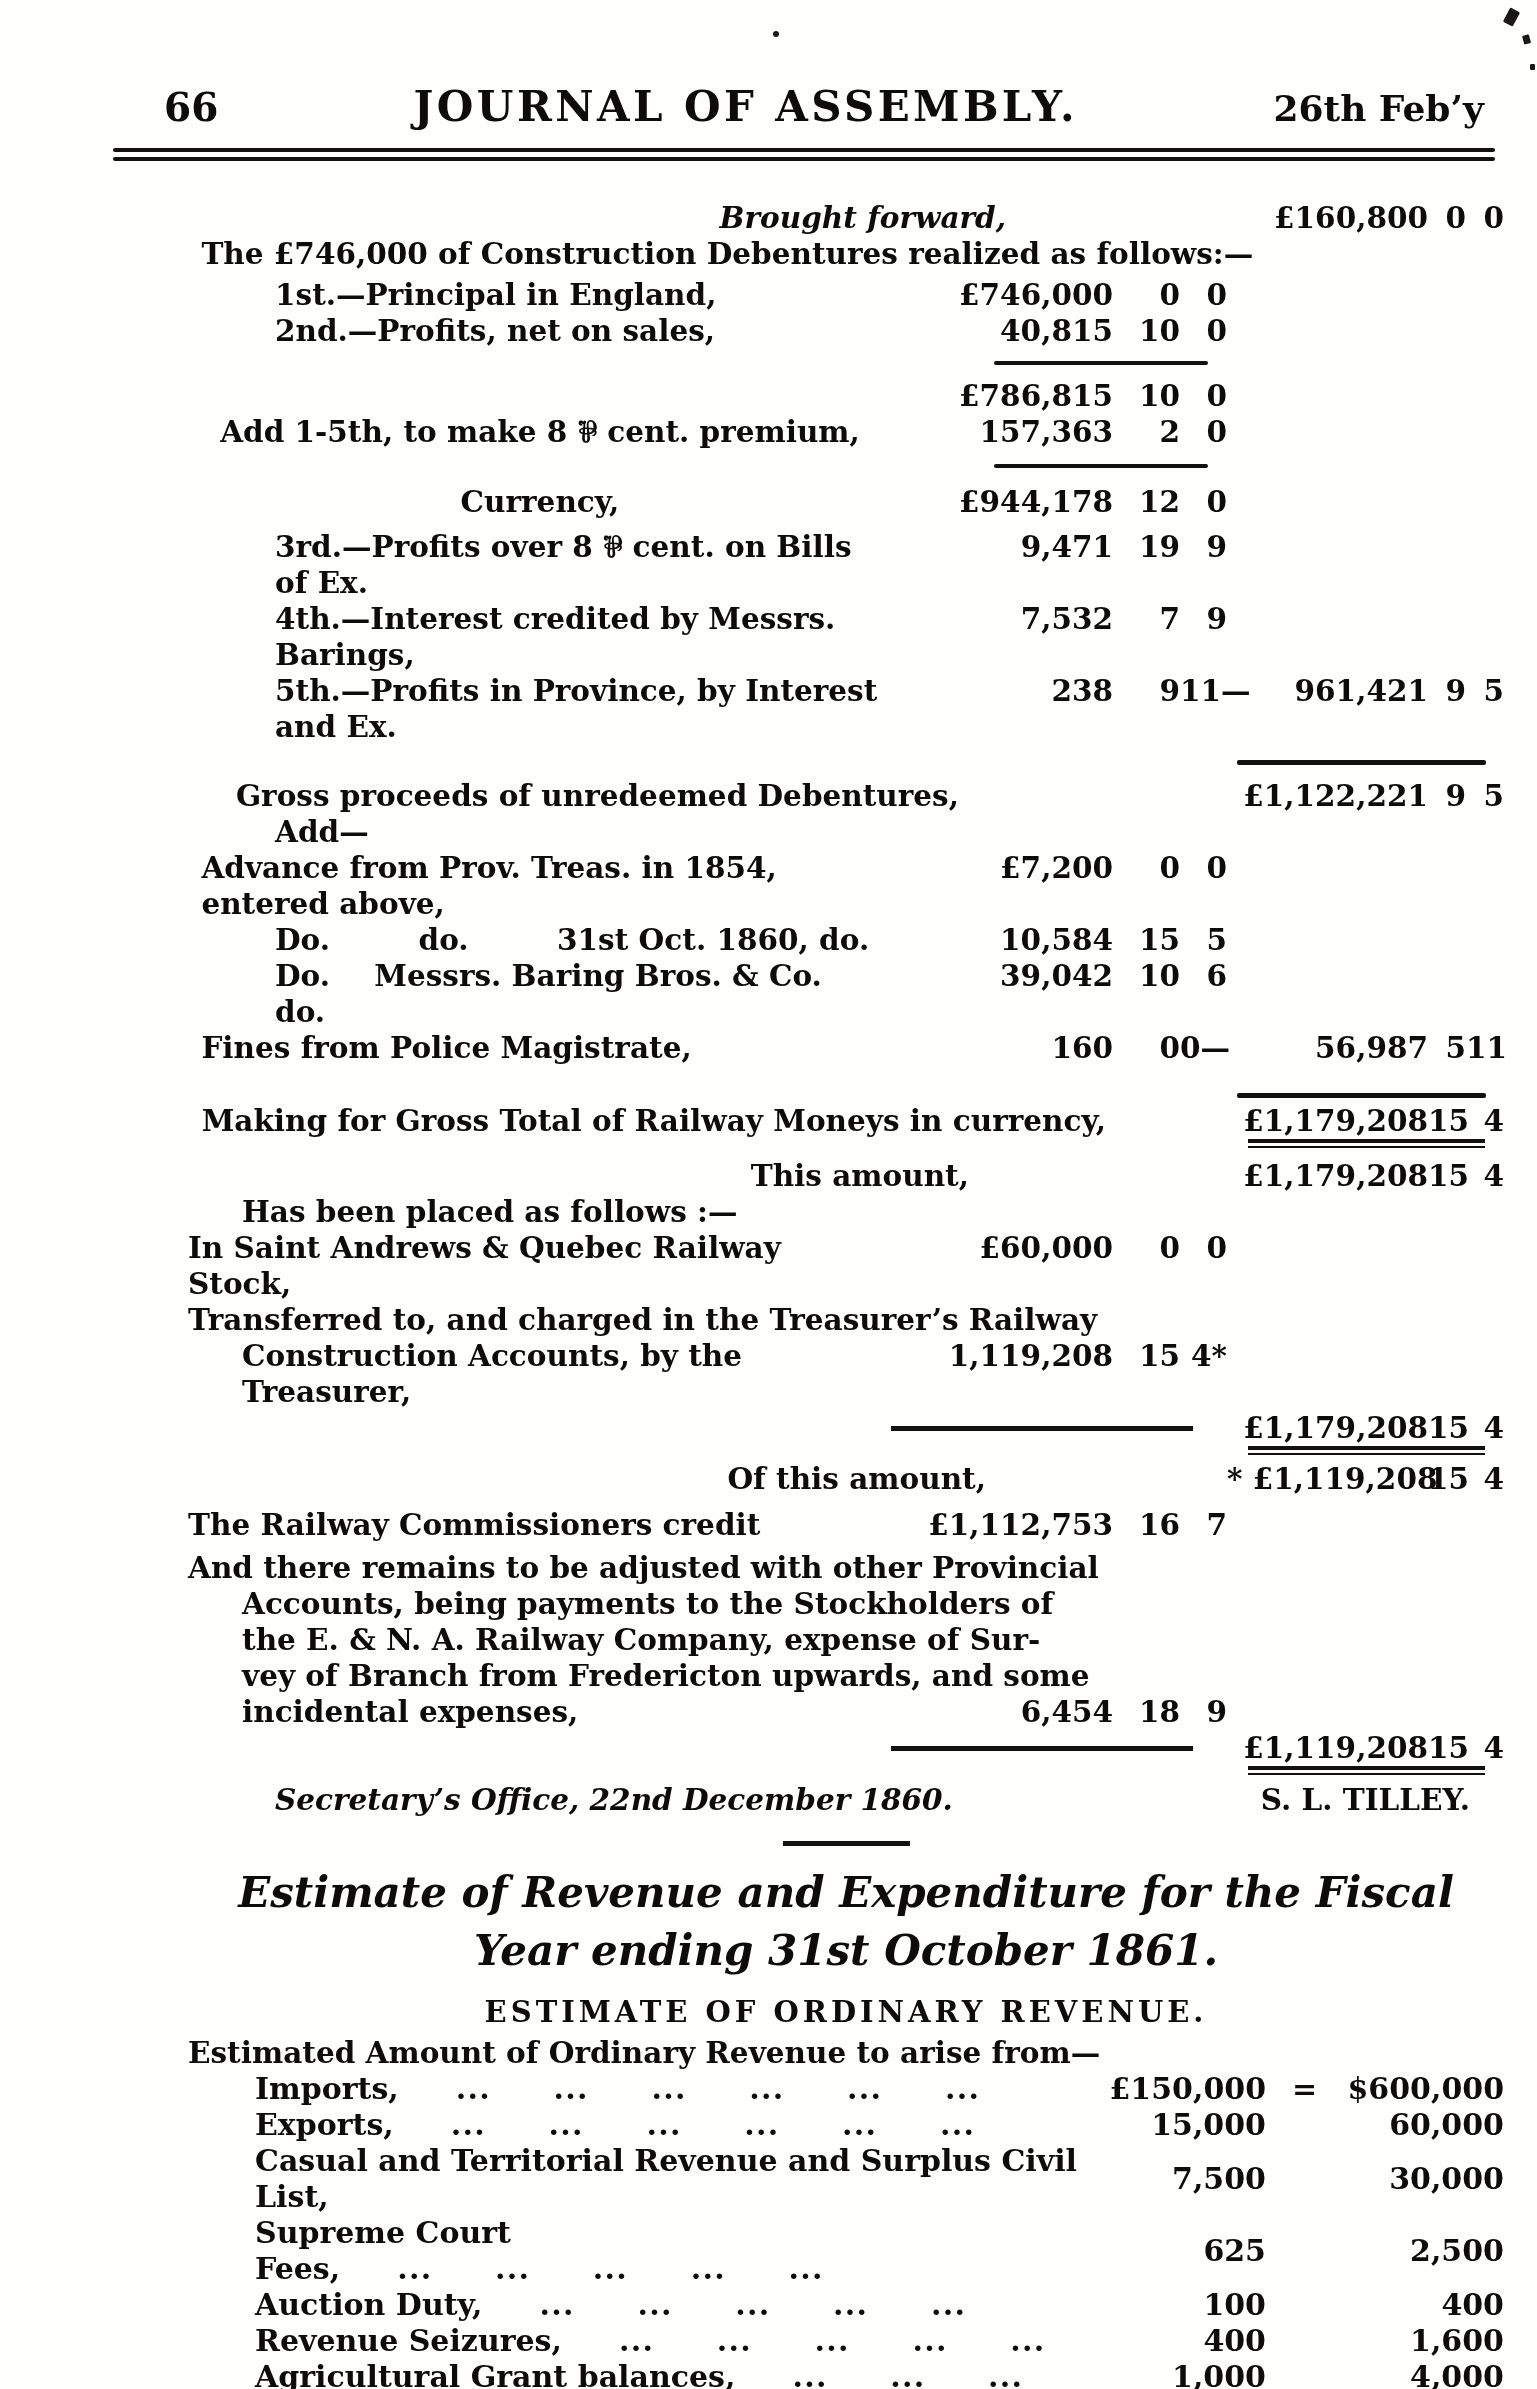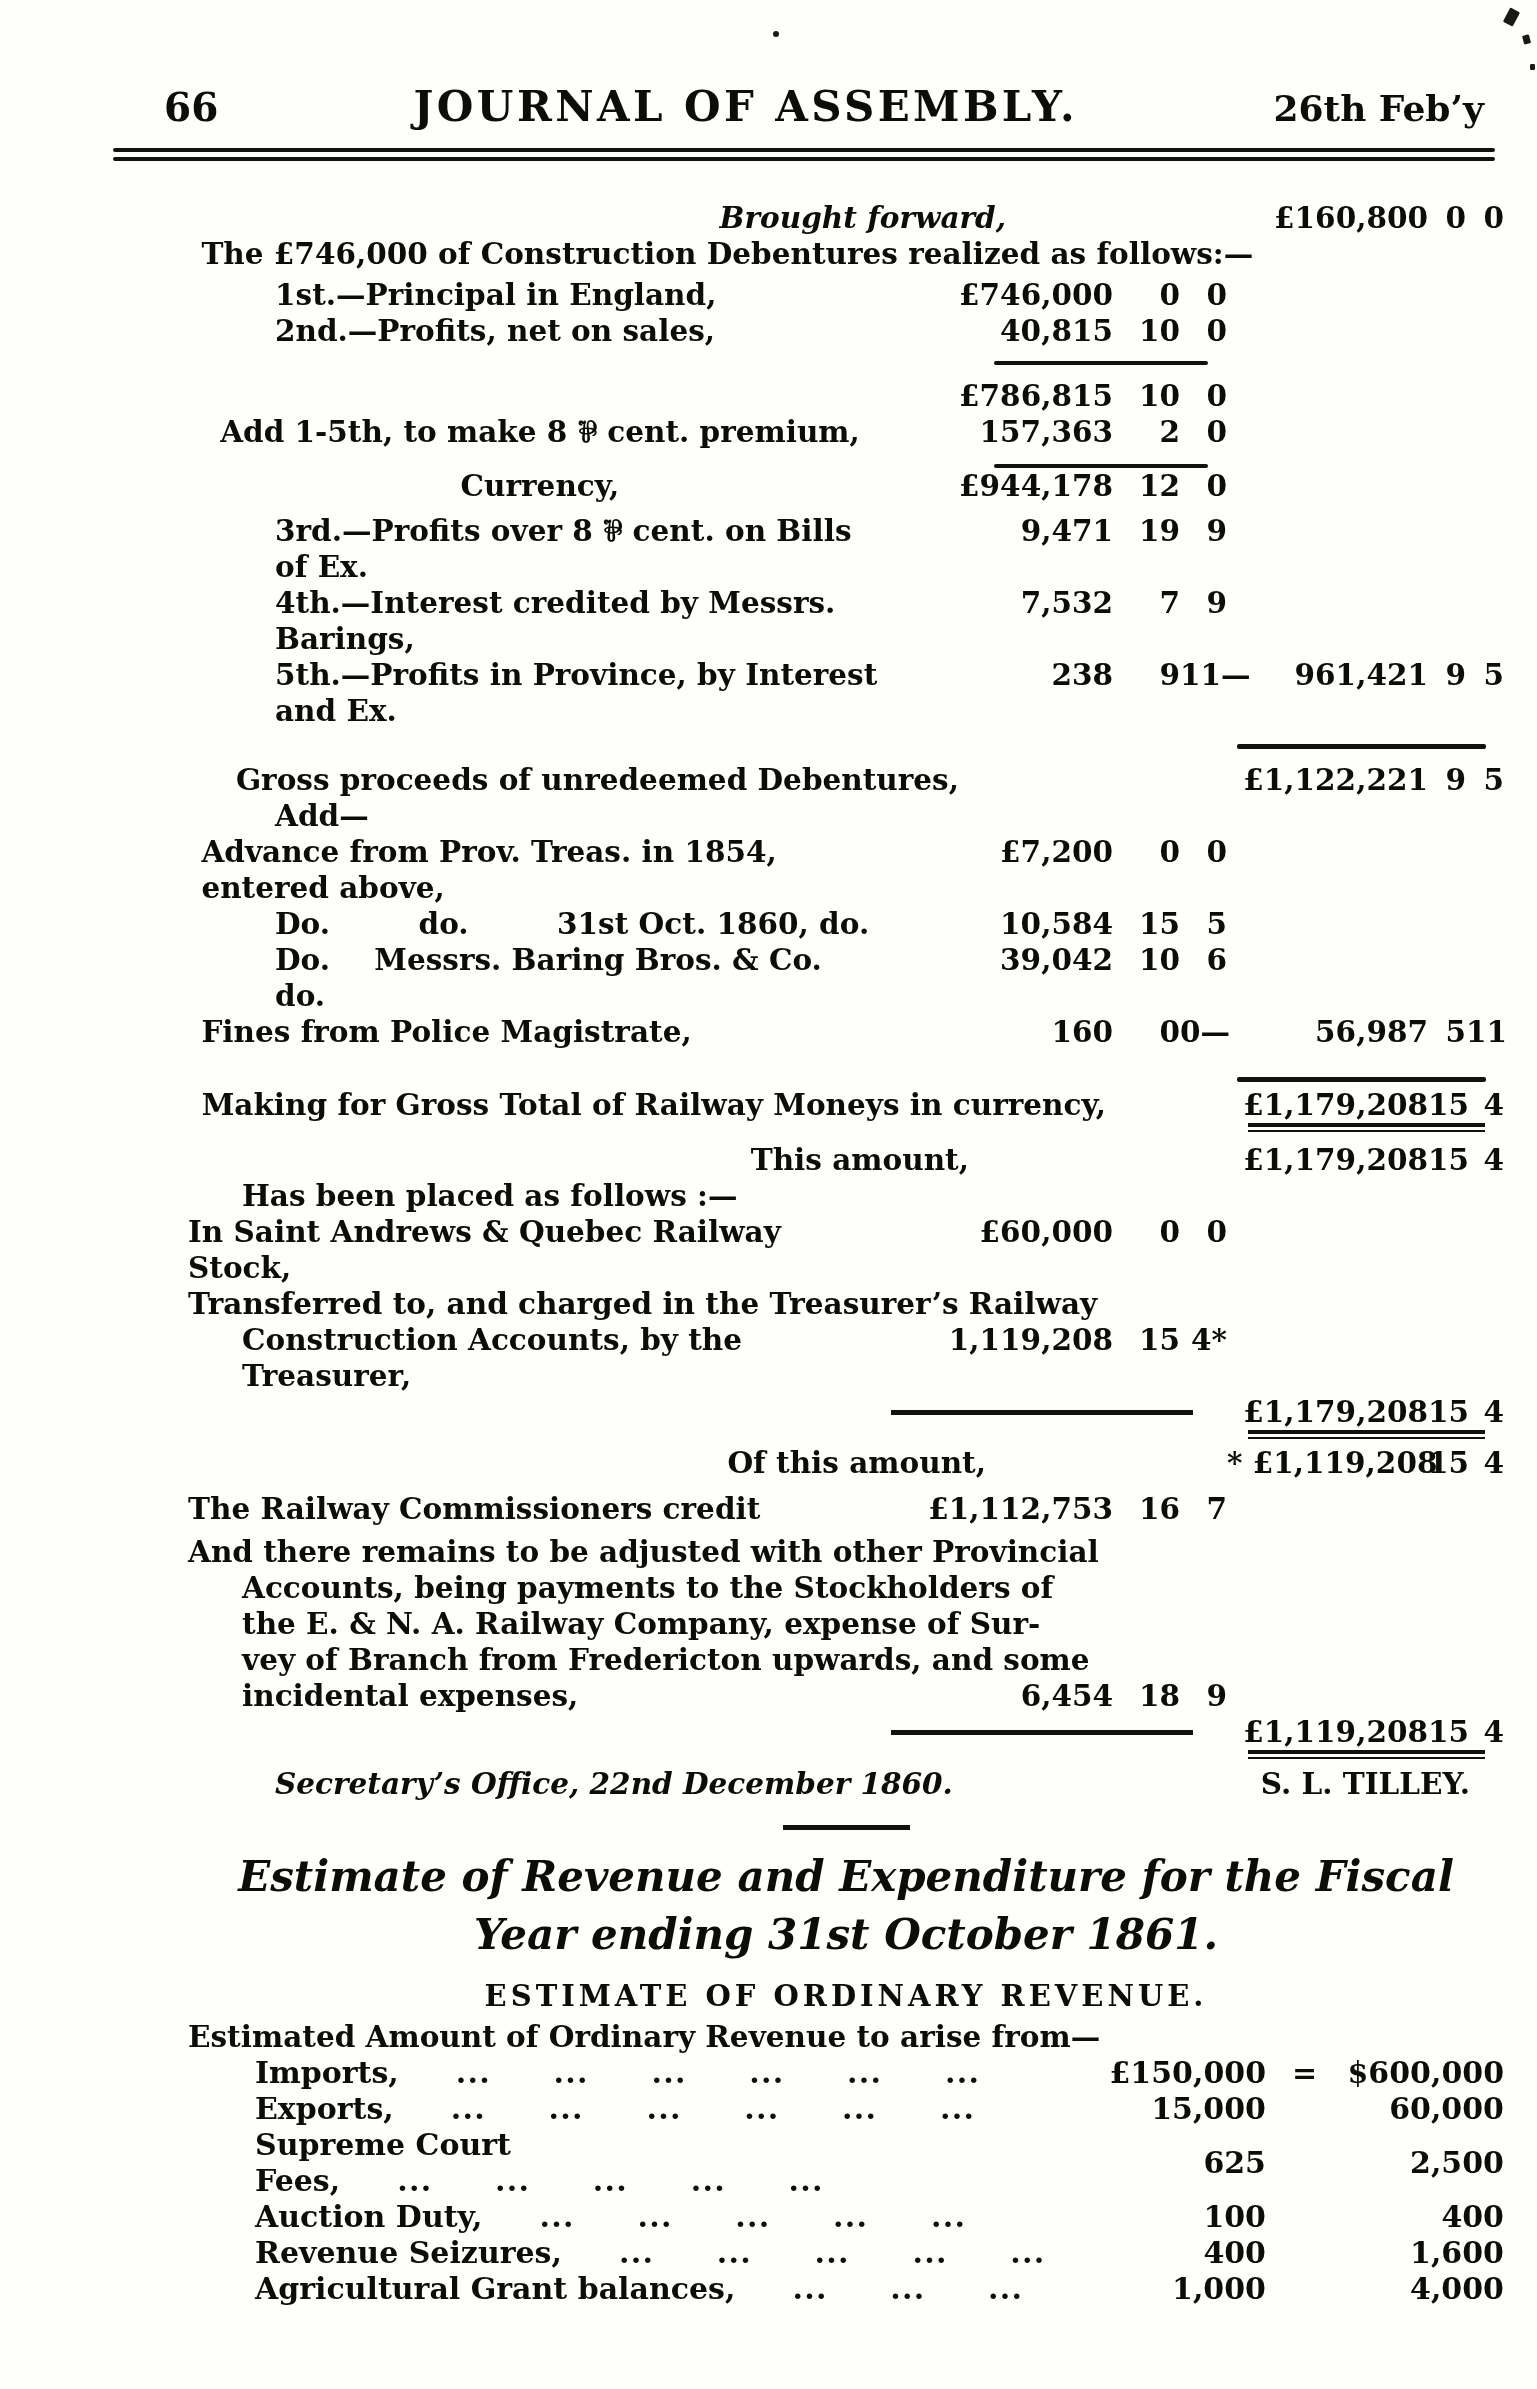--- a/index.html
+++ b/index.html
@@ -46,21 +46,21 @@
   .esthead{font-style:italic;font-size:42px;line-height:58px;text-align:center;margin-top:17.4px;}
   .caps1{text-align:center;font-size:29px;letter-spacing:4px;margin-top:16px;line-height:32px;}
   .rrow{display:flex;align-items:center;line-height:36px;font-size:30px;white-space:pre-wrap;}
   .rl{flex:1;}
   .rl.item{padding-left:67px;}
   .rdots{margin-left:57px;letter-spacing:1.3px;}
   .rp{width:188px;text-align:right;white-space:nowrap;}
   .re{width:77px;text-align:center;white-space:nowrap;}
   .rd{width:161px;text-align:right;white-space:nowrap;}.mt8{margin-top:5.4px;}.mt10{margin-top:7px;}
   .mt14{margin-top:9.4px;}.mt16{margin-top:10.7px;}.mt18{margin-top:12px;}.mt20{margin-top:13.4px;}
-  .mt22{margin-top:14.7px;}.mt24{}
+  .mt22{margin-top:14.7px;}.mt24{margin-top:16px;}
   .mt40{margin-top:27px;}
   
   .spk{position:absolute;background:#1a1815;border-radius:1.3px;}
   .spk1{left:1506px;top:9.4px;width:10.7px;height:16px;transform:rotate(28deg);}
   .spk2{left:1523px;top:35px;width:6.7px;height:8.7px;transform:rotate(-15deg);}
   .spk3{left:1530px;top:64px;width:4.7px;height:6px;}
   .spk4{left:773px;top:31px;width:6px;height:6px;border-radius:50%;}
 </style>
 </head>
 <body>
@@ -326,20 +326,26 @@
       <div class="re">=</div>
       <div class="rd">$600,000</div>
     </div>
     <div class="rrow">
       <div class="rl item"><span>Exports,</span><span class="rdots">...  ...  ...  ...  ...  ...</span></div>
       <div class="rp">15,000</div>
       <div class="re"></div>
       <div class="rd">60,000</div>
     </div>
     <div class="rrow">
+      <div class="rl item"><span>Casual and Territorial Revenue and Surplus Civil List,</span><span class="rdots"></span></div>
+      <div class="rp">7,500</div>
+      <div class="re"></div>
+      <div class="rd">30,000</div>
+    </div>
+    <div class="rrow">
       <div class="rl item"><span>Supreme Court Fees,</span><span class="rdots">...  ...  ...  ...  ...</span></div>
       <div class="rp">625</div>
       <div class="re"></div>
       <div class="rd">2,500</div>
     </div>
     <div class="rrow">
       <div class="rl item"><span>Auction Duty,</span><span class="rdots">...  ...  ...  ...  ...</span></div>
       <div class="rp">100</div>
       <div class="re"></div>
       <div class="rd">400</div>

